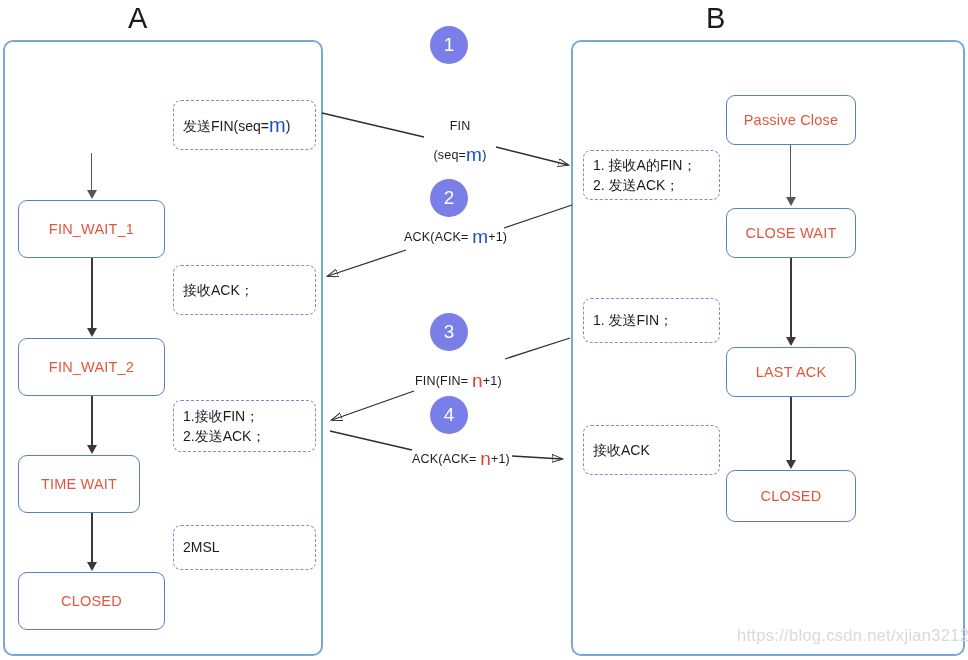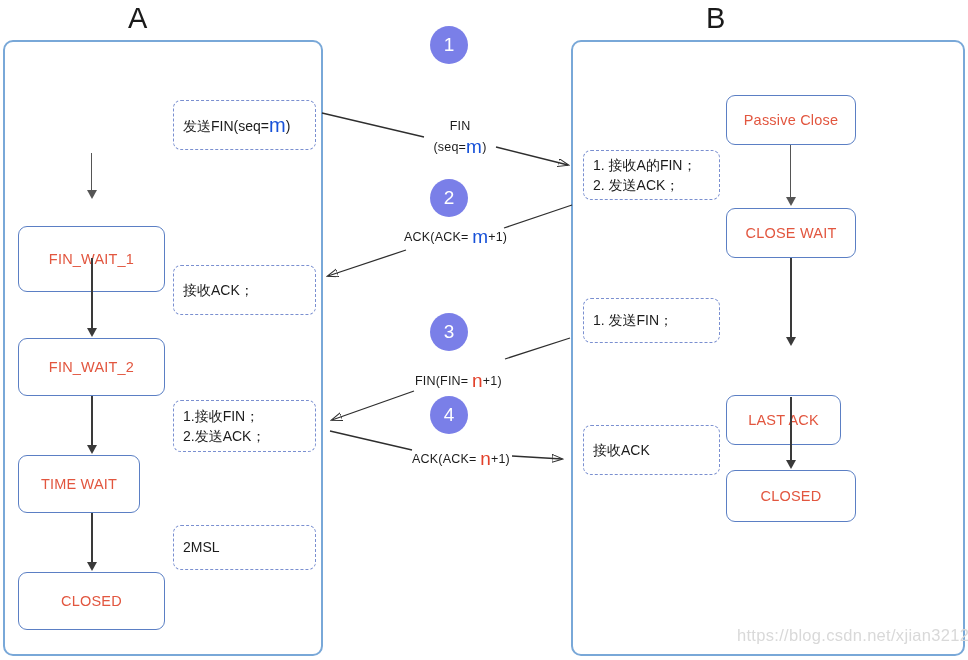--- a/index.html
+++ b/index.html
@@ -134,21 +134,21 @@
 </head>
 <body>
 
 <div id="canvas">
 
   <div class="panel-title" id="title-a">A</div>
   <div class="panel-title" id="title-b">B</div>
 
   <div class="panel" id="panel-a"></div>
 
-  <div class="state-box" style="left:18px; top:200px; width:147px; height:66px;margin-top:26px;">FIN_WAIT_1</div>
+  <div class="state-box" style="left:18px; top:200px; width:147px; height:58px;">FIN_WAIT_1</div>
   <div class="state-box" style="left:18px; top:338px; width:147px; height:58px;">FIN_WAIT_2</div>
   <div class="state-box" style="left:18px; top:455px; width:122px; height:58px;">TIME WAIT</div>
   <div class="state-box" style="left:18px; top:572px; width:147px; height:58px;">CLOSED</div>
 
   <div class="vline thin" style="left:91px; top:153px; height:38px;"></div>
   <div class="vhead" style="left:86.5px; top:190px; border-top-color:#555;"></div>
 
   <div class="vline" style="left:91px; top:258px; height:71px;"></div>
   <div class="vhead" style="left:86.5px; top:328px;"></div>
 
@@ -174,21 +174,21 @@
   </div>
 
   <div class="note-box" style="left:173px; top:525px; width:143px; height:45px;">
     <div class="ln">2MSL</div>
   </div>
 
   <div class="panel" id="panel-b"></div>
 
   <div class="state-box" style="left:726px; top:95px; width:130px; height:50px;">Passive Close</div>
   <div class="state-box" style="left:726px; top:208px; width:130px; height:50px;">CLOSE WAIT</div>
-  <div class="state-box" style="left:726px; top:347px; width:115px; height:50px;margin-top:48px;">LAST ACK</div>
+  <div class="state-box" style="left:726px; top:347px; width:130px; height:50px;">LAST ACK</div>
   <div class="state-box" style="left:726px; top:470px; width:130px; height:52px;">CLOSED</div>
 
   <div class="vline thin" style="left:790px; top:145px; height:53px;"></div>
   <div class="vhead" style="left:785.5px; top:197px; border-top-color:#555;"></div>
 
   <div class="vline" style="left:790px; top:258px; height:80px;"></div>
   <div class="vhead" style="left:785.5px; top:337px;"></div>
 
   <div class="vline" style="left:790px; top:397px; height:64px;"></div>
   <div class="vhead" style="left:785.5px; top:460px;"></div>
@@ -229,21 +229,21 @@
     <line x1="512" y1="456" x2="562" y2="459" stroke="#2e2e2e" stroke-width="1.3" marker-end="url(#ah-right)"></line>
   </svg>
 
   <div class="step-circle" style="left:430px; top:26px;">1</div>
   <div class="step-circle" style="left:430px; top:179px;">2</div>
   <div class="step-circle" style="left:430px; top:313px;">3</div>
   <div class="step-circle" style="left:430px; top:396px;">4</div>
 
   <div class="msg-label" style="left:424px; top:119px; width:72px;">
     <div>FIN</div>
-    <div style="margin-top:3px;">
+    <div style="margin-top:11px;">
       <span>(seq=</span><span class="var-m">m</span><span>)</span>
     </div>
   </div>
 
   <div class="msg-label" style="left:404px; top:226px;">
     <span>ACK(ACK= </span><span class="var-m">m</span><span>+1)</span>
   </div>
 
   <div class="msg-label" style="left:415px; top:370px;">
     <span>FIN(FIN= </span><span class="var-n">n</span><span>+1)</span>

